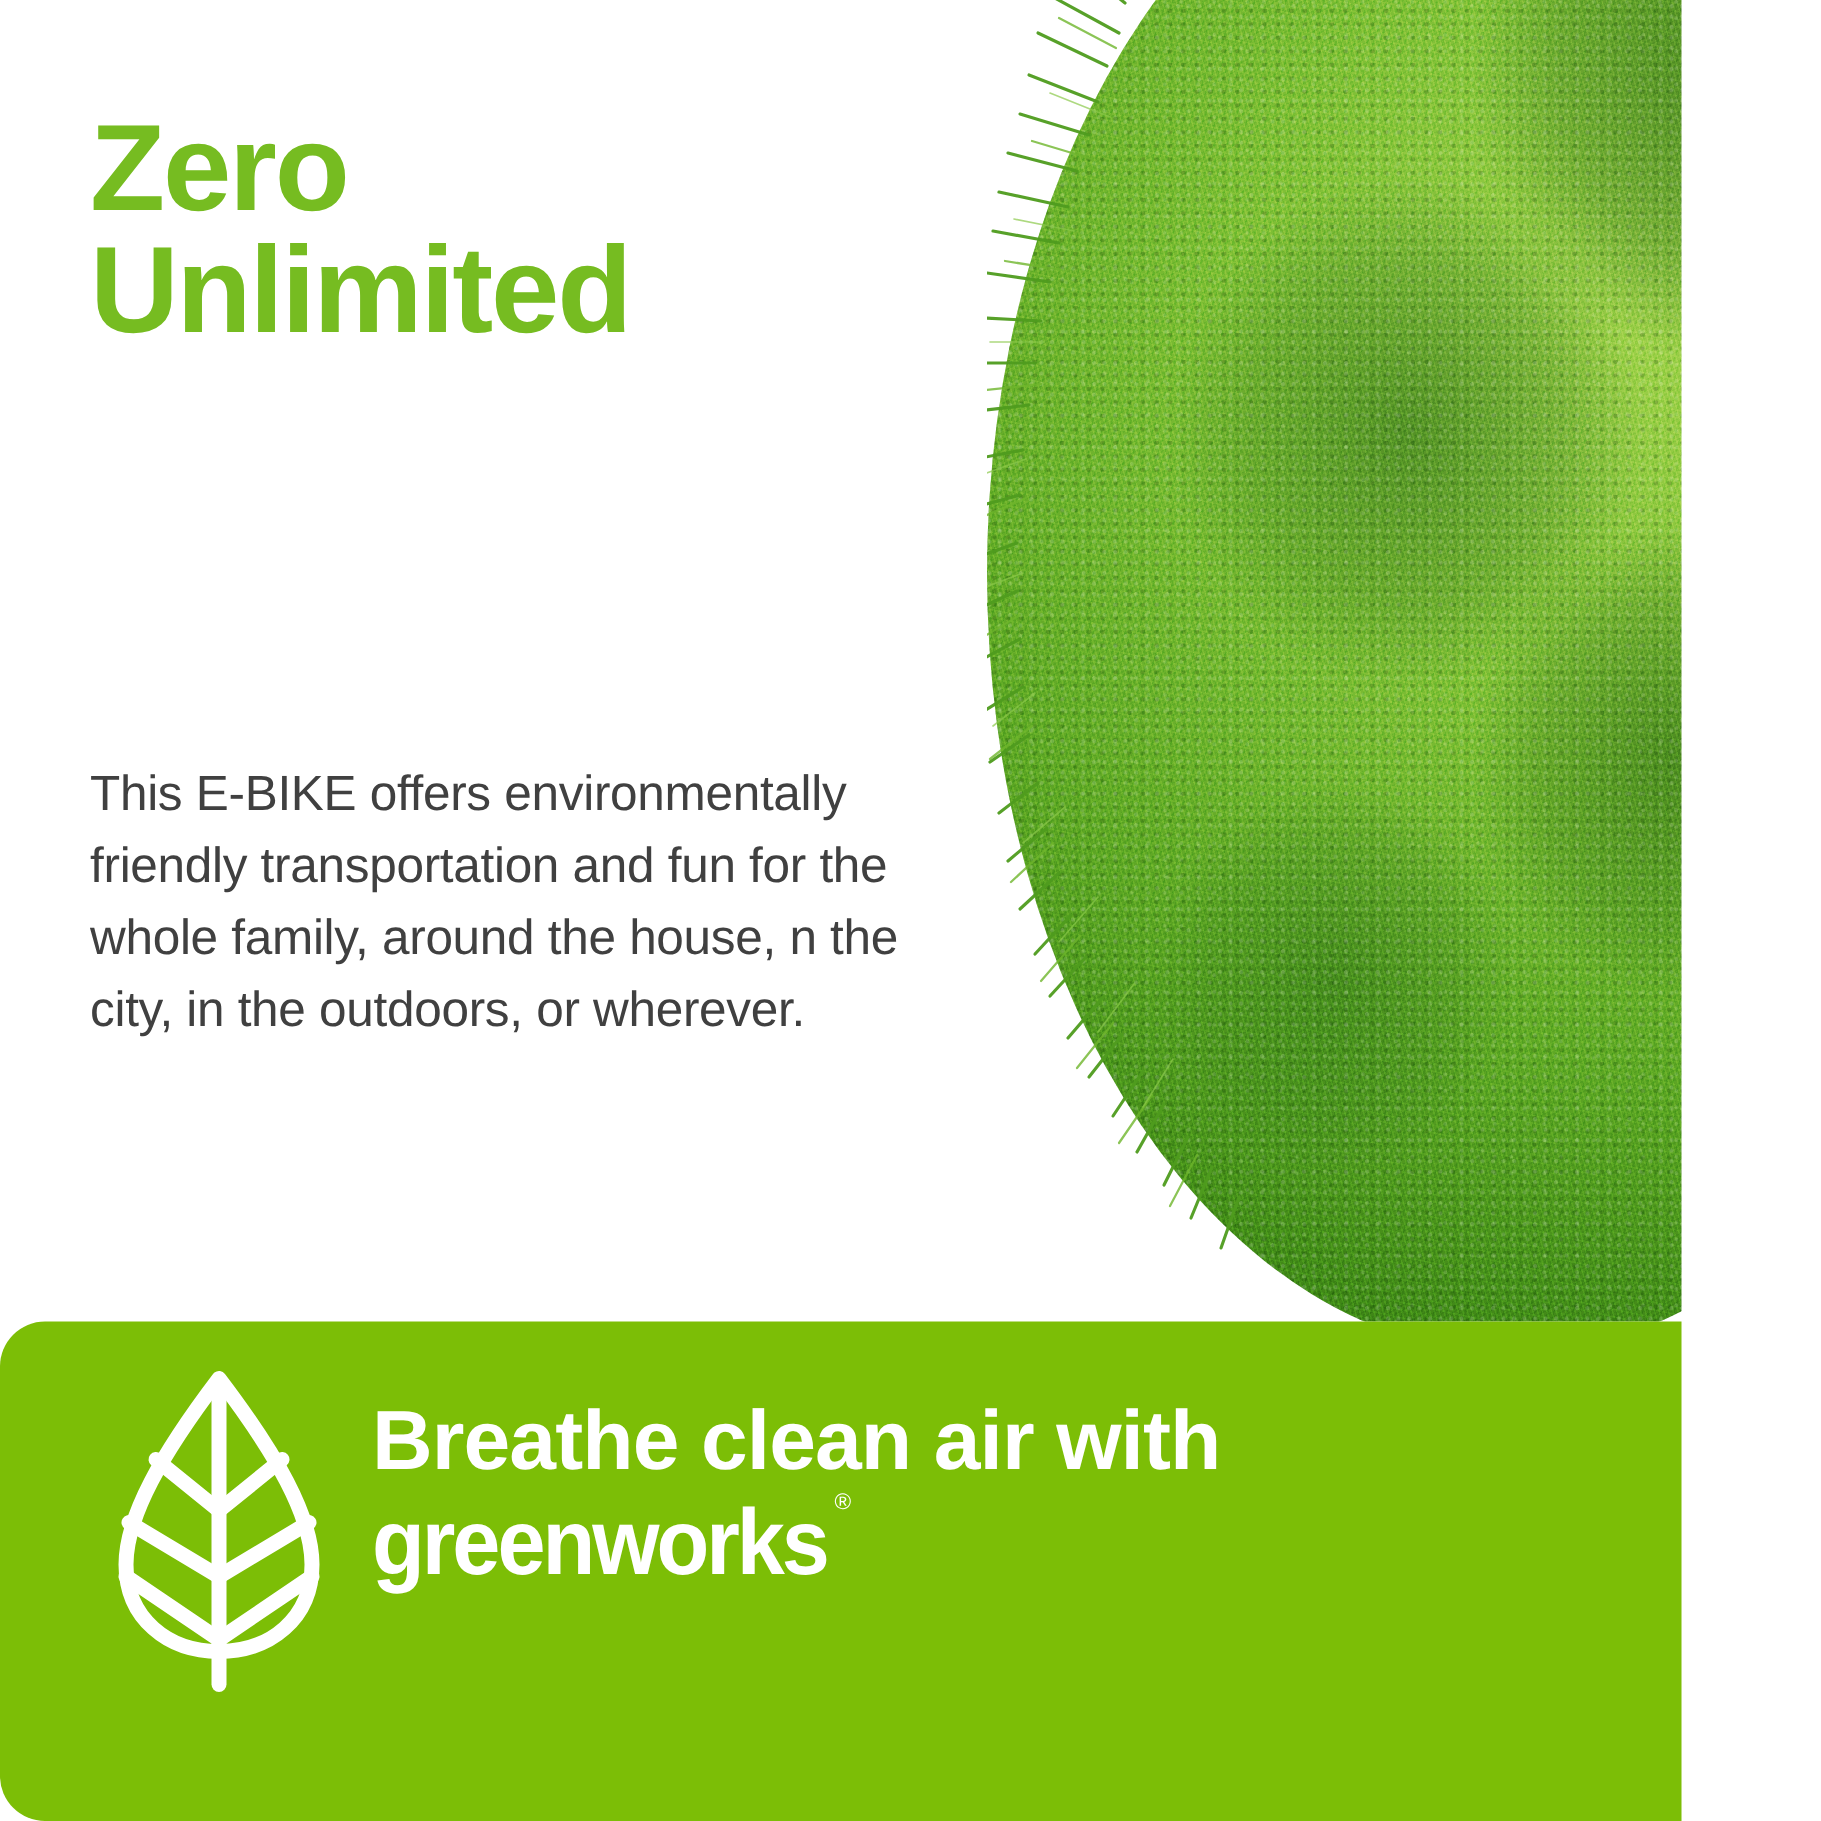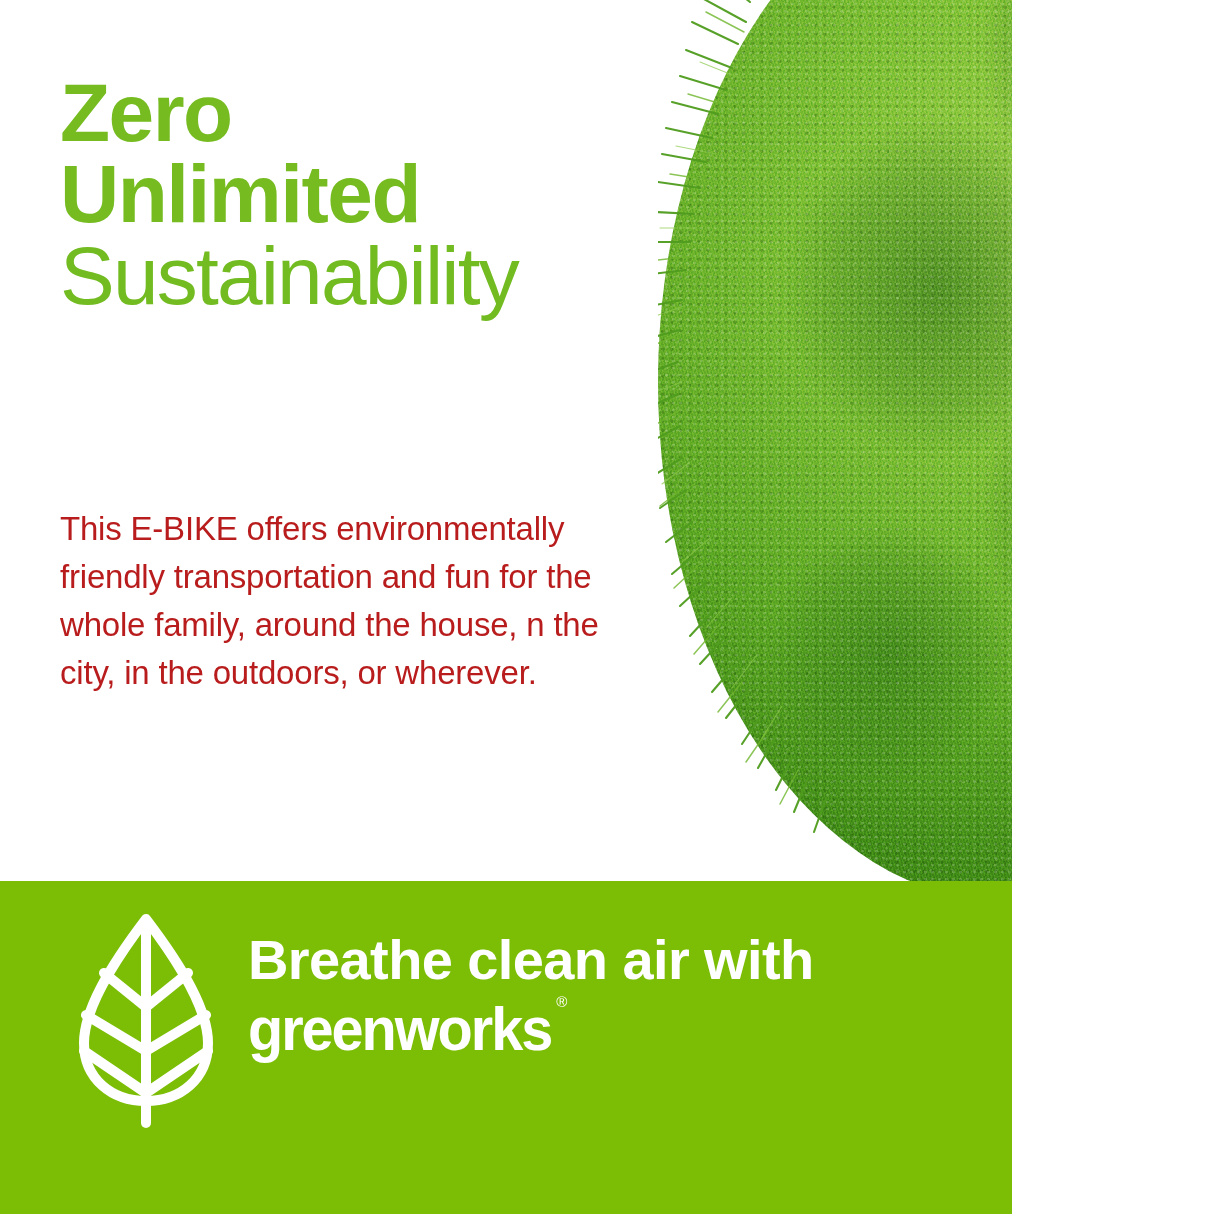--- a/index.html
+++ b/index.html
@@ -7,21 +7,21 @@
 
   html, body {
     width:1214px; height:1214px;
     background:#ffffff;
     font-family:"Liberation Sans", sans-serif;
     overflow:hidden;
   }
 
   #poster {
     position:relative;
-    width:1012px; height:1214px;
+    width:1121px; height:1214px;
     background:#ffffff;
     overflow:hidden;
   }
 
   
   .globe-wrap {
     position:absolute;
     top:-138px; left:658px;
     width:700px; height:1040px;
     overflow:hidden;
@@ -103,31 +103,32 @@
 
   
   .body-copy {
     position:absolute;
     top:505px; left:60px;
     width:590px;
     font-size:33px;
     font-weight:400;
     line-height:1.45;
     letter-spacing:-0.2px;
-    color:#b91c1c;
+    color:#404040;
     z-index:3;
   }
 
   
   .band {
     position:absolute;
     left:0; top:881px;
     width:1214px; height:333px;
     background:#7cbe06;
     z-index:4;
+    border-radius:30px;
   }
   .band-inner {
     position:absolute;
     left:78px; top:30px;
     display:flex;
     align-items:flex-start;
     gap:34px;
   }
   .leaf-icon { flex:0 0 auto; width:136px; height:218px; display:block; }
   .band-text { padding-top:20px; }
@@ -239,21 +240,20 @@
           <path d="M124,844 L104,876"></path>
       </g>
     </svg>
 
     <div class="globe-mask-bottom"></div>
   </div>
 
   <div class="headline">
     <div class="hl-bold">Zero</div>
     <div class="hl-bold">Unlimited</div>
-    <div class="hl-light">Sustainability</div>
   </div>
 
   <p class="body-copy">This E-BIKE offers environmentally friendly transportation and fun for the whole family, around the house, n the city, in the outdoors, or wherever.</p>
 
   <div class="band">
     <div class="band-inner">
 
       <svg class="leaf-icon" viewBox="0 0 136 218">
         <g fill="none" stroke="#ffffff" stroke-width="10" stroke-linecap="round" stroke-linejoin="round">
 

